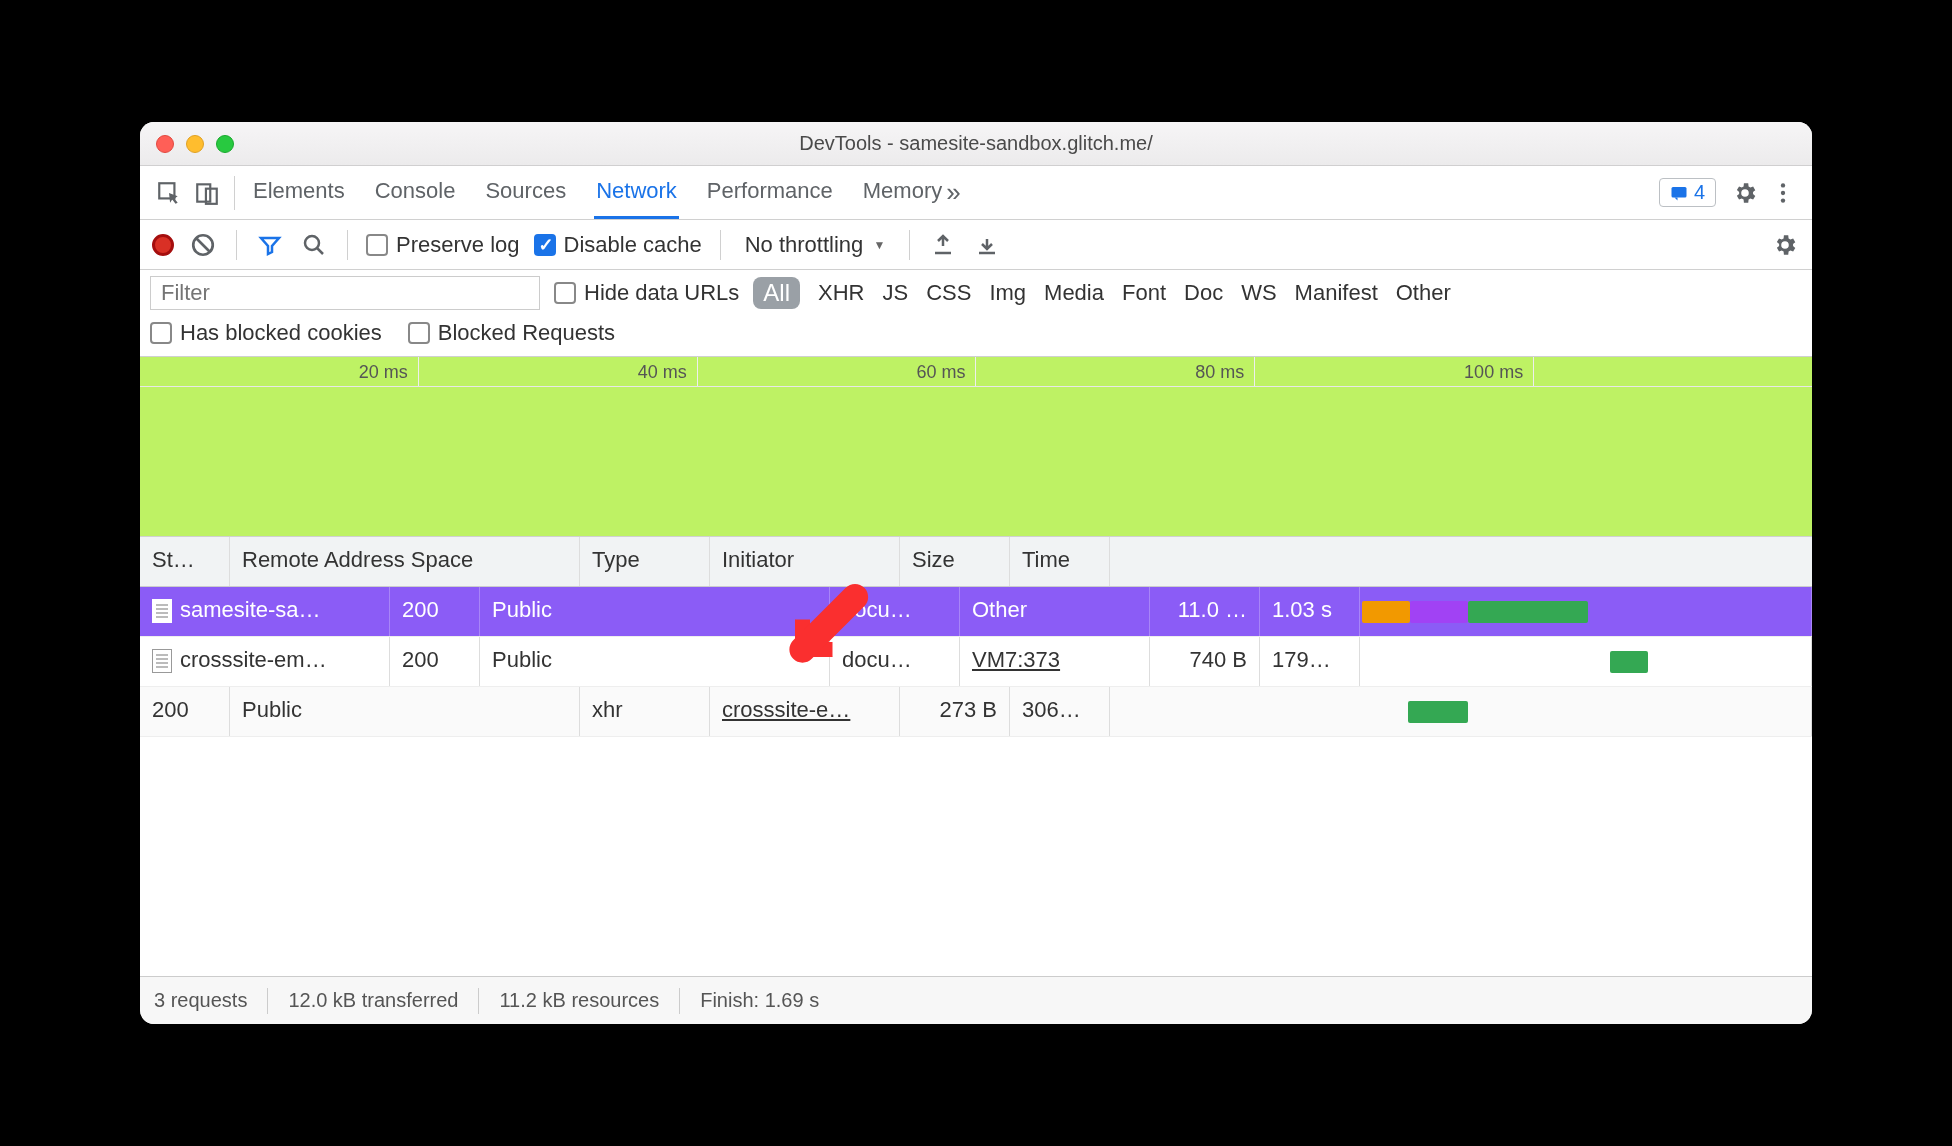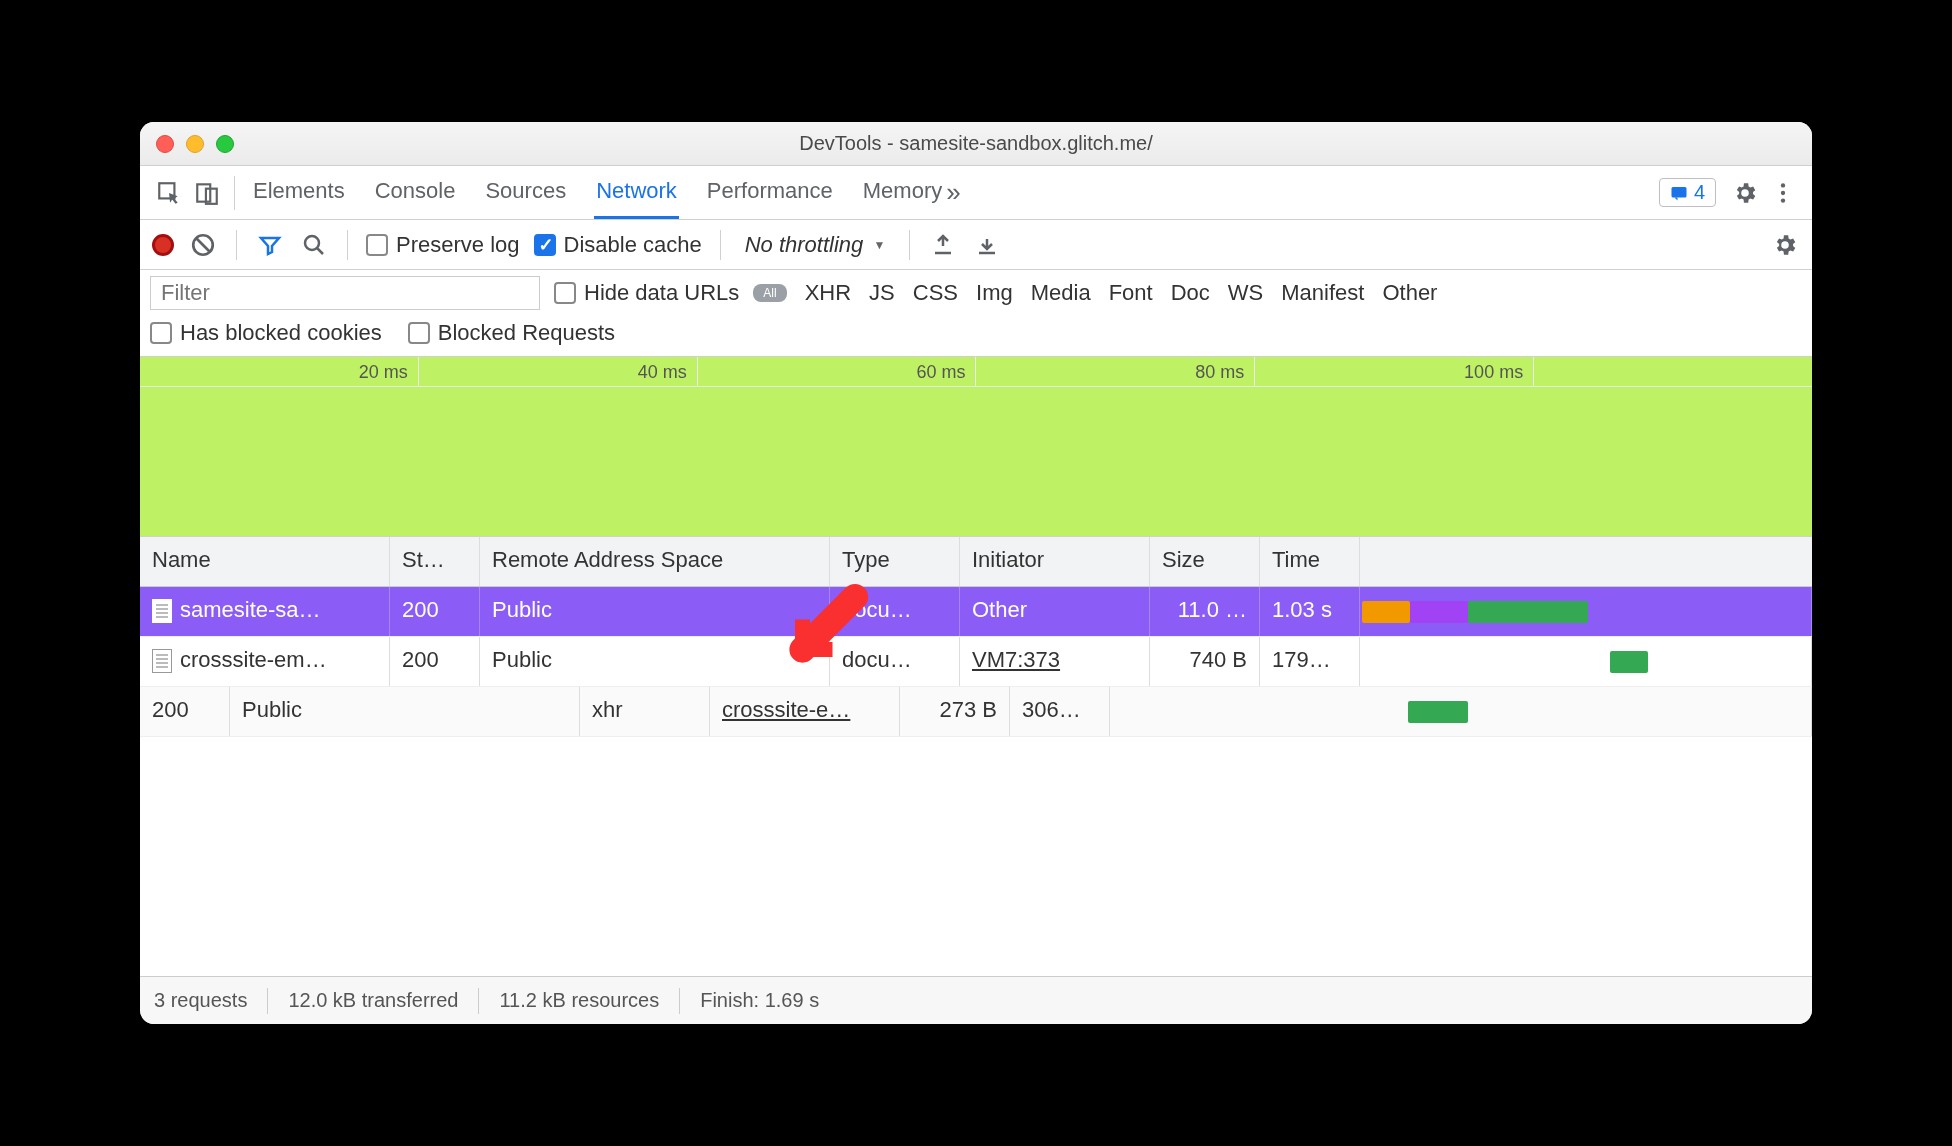--- a/index.html
+++ b/index.html
@@ -72,35 +72,35 @@
     display:flex; align-items:center; padding:0 12px; gap:14px;
   }
   .record-dot { width:22px; height:22px; background:#d93025; border:3px solid #a50e0e; border-radius:50%; cursor:pointer;}
   .tbicon { width:30px;height:30px; display:flex; align-items:center; justify-content:center; color:#5f6367; cursor:pointer;}
   .tbicon.blue { color:#1a73e8; }
   .toolbar .divider { width:1px; height:30px; background:#d0d0d0; margin:0 4px;}
   .chk { display:flex; align-items:center; gap:8px; font-size:22px; color:#333; cursor:pointer;}
   .chkbox { width:22px; height:22px; border:2px solid #888; border-radius:4px; background:#fff; }
   .chkbox.checked { background:#1a73e8; border-color:#1a73e8; position:relative;}
   .chkbox.checked::after { content:"✓"; color:#fff; position:absolute; left:3px; top:-2px; font-size:18px; font-weight:bold;}
-  .select { font-size:22px; color:#333; padding:2px 28px 2px 6px; cursor:pointer; position:relative;font-style:italic;}
+  .select { font-size:22px; color:#333; padding:2px 28px 2px 6px; cursor:pointer; position:relative;}
   .select::after { content:"▼"; font-size:12px; color:#666; position:absolute; right:6px; top:8px;}
 
   .filterbar {
     border-bottom:1px solid #d0d0d0;
     padding:6px 10px 10px 10px;
     display:flex; flex-direction:column; gap:10px;
   }
   .filterrow1 { display:flex; align-items:center; gap:14px;}
   .filter-input {
     width: 390px; height:34px; border:1px solid #ccc; font-size:22px;
     padding:0 10px; color:#888;
   }
   .typefilters { display:flex; align-items:center; gap:18px; font-size:22px; color:#333; }
-  .typefilters .pill { background:#9aa0a6; color:#fff; padding:2px 10px; border-radius:8px; font-size:12px;}
+  .typefilters .pill { background:#9aa0a6; color:#fff; padding:2px 10px; border-radius:8px; font-size:24px;}
   .typefilters span { cursor:pointer; }
   .filterrow2 { display:flex; align-items:center; gap:26px; }
 
   .timeline {
     height:180px; border-bottom:1px solid #d0d0d0; position:relative;
     background:#bef264;
   }
   .timeline .ticks { position:absolute; top:0; left:0; right:0; height:30px; display:flex; border-bottom:1px solid #e8e8e8;}
   .timeline .tick { flex:1; text-align:right; padding-right:10px; font-size:18px; color:#555; border-right:1px solid #eee; line-height:30px;}
   .timeline .tick:last-child { border:none;}
@@ -301,21 +301,20 @@
 
   <div class="arrow">
     <svg width="90" height="90" viewBox="0 0 24 24" fill="#fa2f2f">
         <path d="M20 4 L8 16 L8 10 L4 10 L4 20 L14 20 L14 16 L8 16z" transform="rotate(0)"></path>
         <path d="M20 4 L6 18" stroke="#fa2f2f" stroke-width="7" stroke-linecap="round"></path>
         <path d="M4 20 L4 10 L14 20 z"></path>
       </svg>
   </div>
 
   <div class="grid-header">
-    <div class="col col-name">Name</div>
     <div class="col col-status">St…</div>
     <div class="col col-remote">Remote Address Space</div>
     <div class="col col-type">Type</div>
     <div class="col col-initiator">Initiator</div>
     <div class="col col-size" style="text-align:left;">Size</div>
     <div class="col col-time">Time</div>
   </div>
 
   <div class="grid-body" id="gridbody">
       <div class="grid-row selected">

